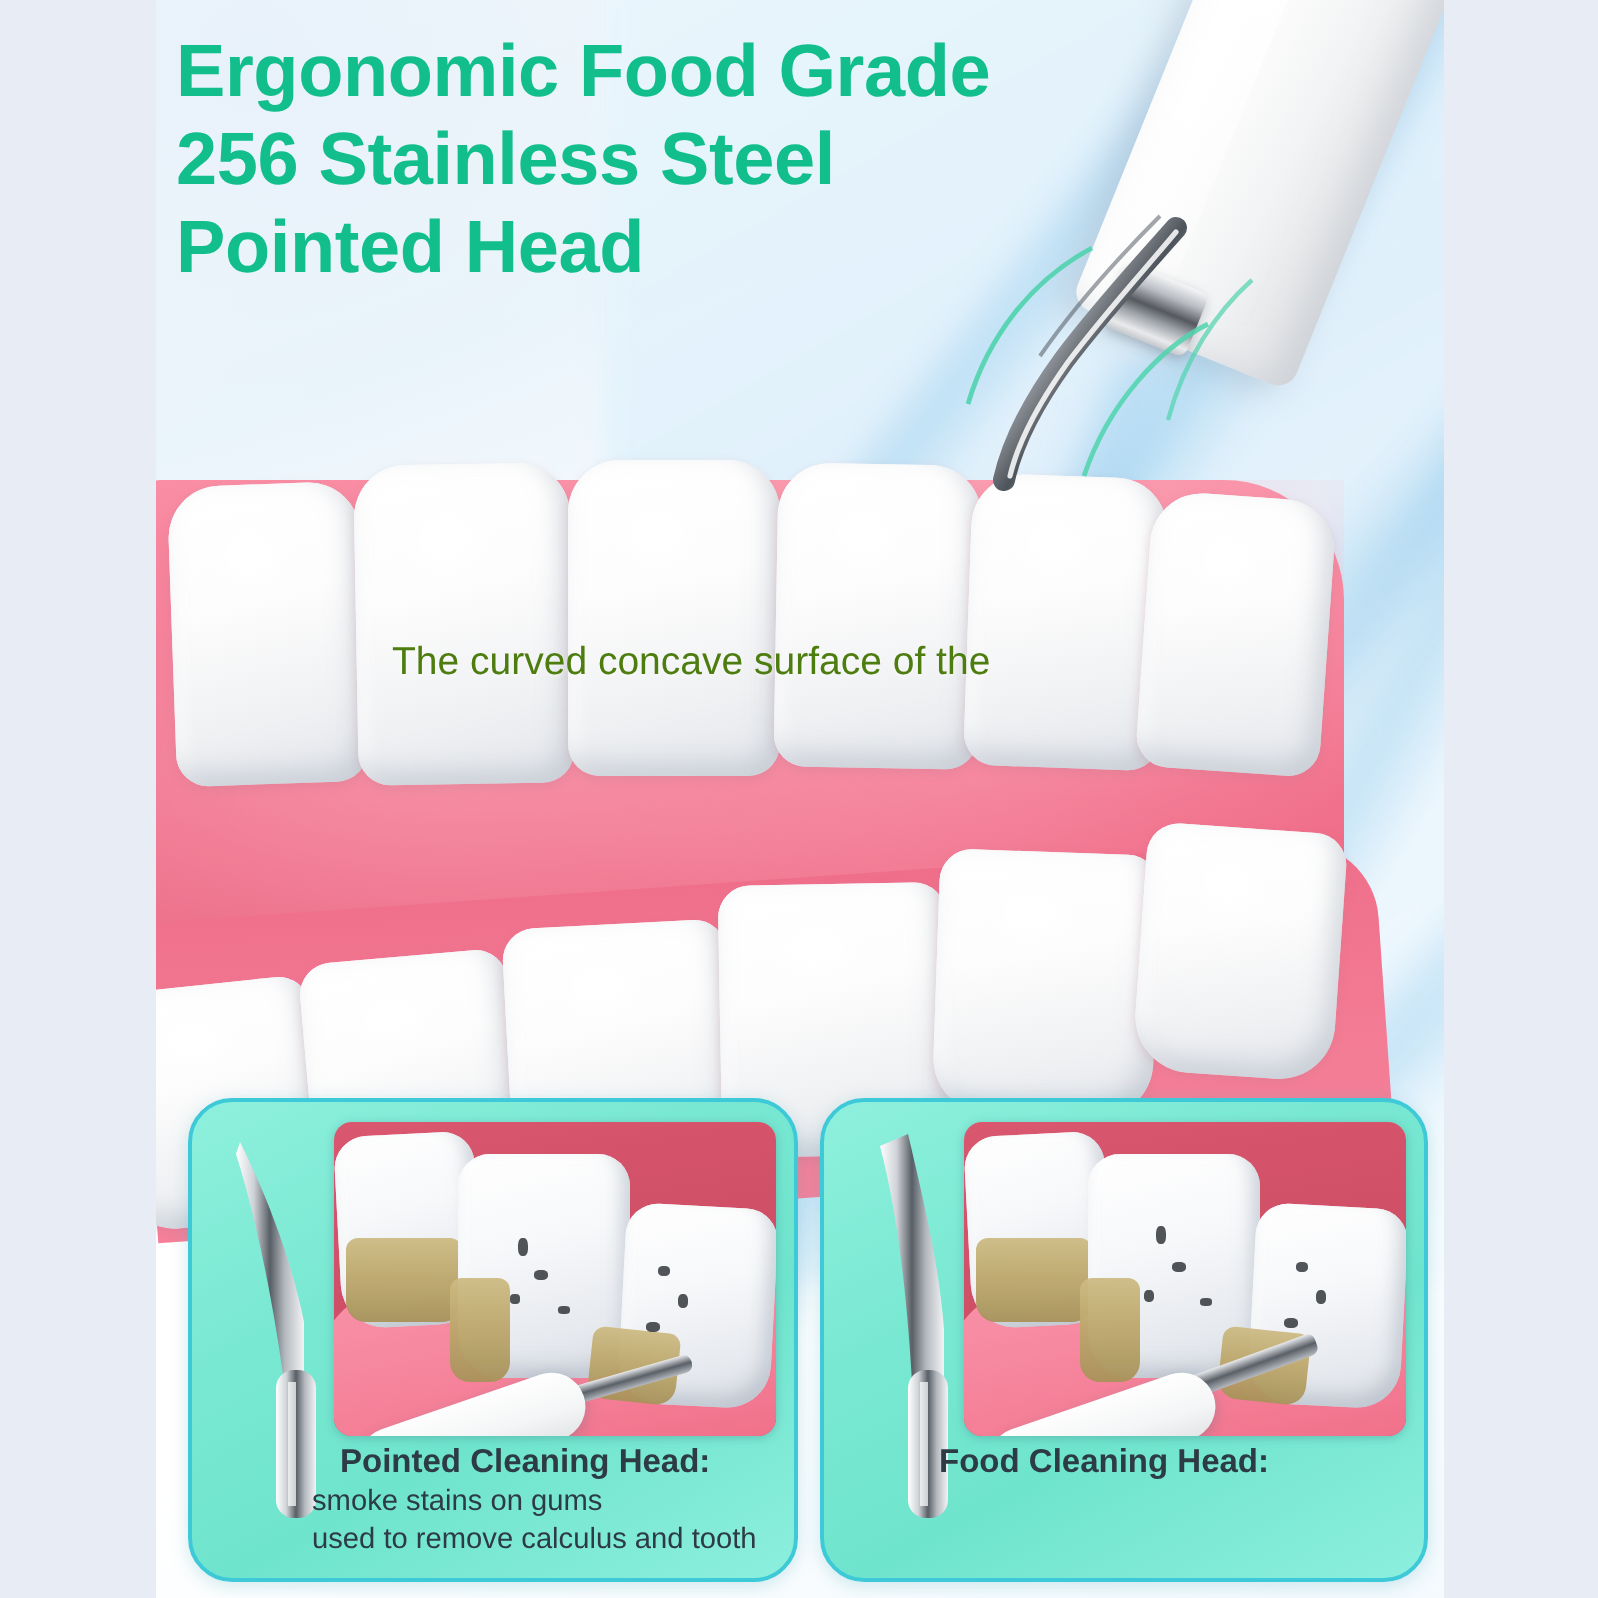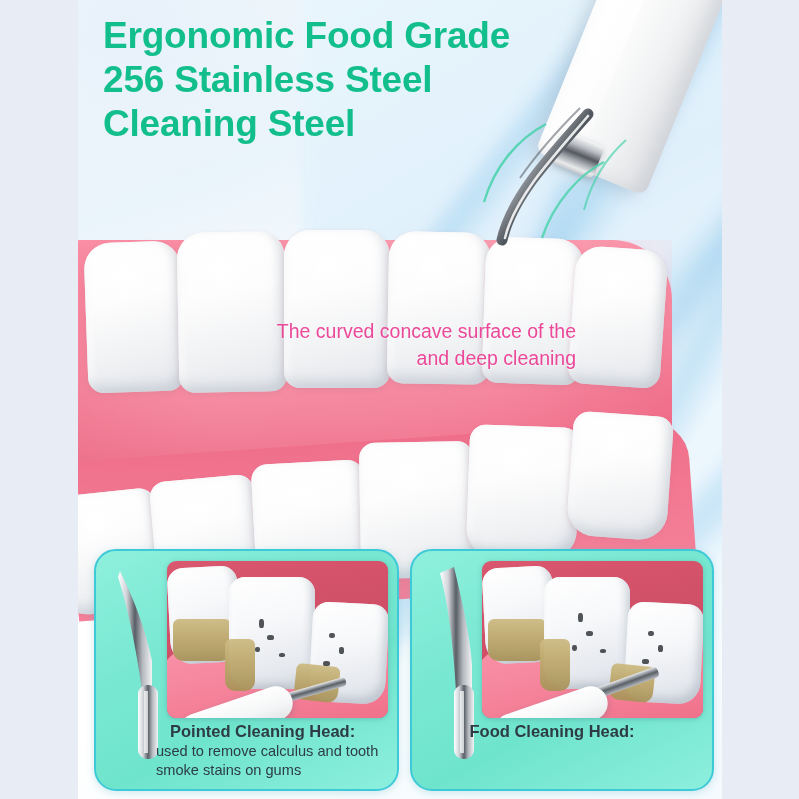--- a/index.html
+++ b/index.html
@@ -44,21 +44,21 @@
       linear-gradient(131deg,rgba(255,255,255,0) 0%,rgba(255,255,255,0) 74%,rgba(150,206,240,.30) 78%,rgba(255,255,255,0) 83%);
     filter:blur(7px);
   }
   .glow-tl{
     position:absolute;left:-120px;top:-120px;width:420px;height:360px;
     background:radial-gradient(ellipse at 40% 40%,rgba(231,241,250,.95),rgba(255,255,255,0) 70%);
   }
 
   
   .headline{
-    position:absolute;left:25px;top:14px;width:500px;
+    position:absolute;left:10px;top:14px;width:500px;
     color:#12bf8c;
     font-size:37px;line-height:44px;font-weight:bold;
     letter-spacing:-.2px;
     z-index:40;
   }
   .headline .ln{display:block;white-space:nowrap;}
 
   
   .mouth{
     position:absolute;left:-6px;top:214px;width:600px;height:330px;
@@ -134,21 +134,21 @@
     background:linear-gradient(180deg,#f4f5f6 0%,#b9bdc3 24%,#55595f 48%,#9ea3a9 66%,#e9eaec 88%,#c5c8cc 100%);
     border-radius:5px;
     transform:rotate(22deg);
     box-shadow:0 2px 6px rgba(90,100,115,.35);
   }
   .tip-svg{position:absolute;left:-6px;top:120px;width:190px;height:150px;overflow:visible;}
 
   
   .caption{
     position:absolute;left:118px;top:318px;width:380px;
-    text-align:right;color:#ec4899;
+    text-align:left;color:#4d7c0f;
     font-size:19.5px;line-height:27px;
     z-index:26;
     text-shadow:0 1px 2px rgba(255,255,255,.55);
   }
   .caption .cl{display:block;white-space:nowrap;}
 
   
   .panels{position:absolute;left:16px;top:549px;width:620px;height:238px;z-index:35;display:flex;gap:11px;}
   .panel{
     position:relative;width:304px;height:238px;
@@ -226,21 +226,21 @@
   <div class="stage">
 
     <div class="bg-base"></div>
     <div class="glow-tl"></div>
     <div class="water"></div>
     <div class="water2"></div>
 
     <div class="headline">
       <span class="ln">Ergonomic Food Grade</span>
       <span class="ln">256 Stainless Steel</span>
-      <span class="ln">Cleaning Steel</span>
+      <span class="ln">Pointed Head</span>
     </div>
 
     <div class="mouth">
       <div class="gum"></div>
       <div class="gum-shade"></div>
       <div class="tooth up u1"></div>
       <div class="tooth up u2"></div>
       <div class="tooth up u3"></div>
       <div class="tooth up u4"></div>
       <div class="tooth up u5"></div>
@@ -274,21 +274,20 @@
         <path d="M112 10 C 97 28, 76 51, 58 75 C 43 96, 33 115, 29 132" stroke="rgba(255,255,255,.85)" stroke-width="2.6" fill="none" stroke-linecap="round"></path>
         <path d="M104 2 C 86 20, 62 46, 44 72" stroke="rgba(70,76,84,.5)" stroke-width="2" fill="none"></path>
         <path d="M70 18 C 40 34, 18 62, 8 96" stroke="#4fd3ad" stroke-width="2.4" fill="none" opacity=".9"></path>
         <path d="M128 56 C 104 68, 78 96, 66 132" stroke="#4fd3ad" stroke-width="2.4" fill="none" opacity=".85"></path>
         <path d="M150 34 C 132 50, 116 74, 108 104" stroke="#4fd3ad" stroke-width="2.2" fill="none" opacity=".7"></path>
       </svg>
     </div>
 
     <div class="caption">
       <span class="cl">The curved concave surface of the</span>
-      <span class="cl">and deep cleaning</span>
     </div>
 
     <div class="panels">
 
       <div class="panel p1">
         <svg class="head-svg" viewBox="0 0 80 200">
           <defs>
             <linearGradient id="st1" x1="0" y1="0" x2="1" y2="0">
               <stop offset="0%" stop-color="#ffffff"></stop>
               <stop offset="26%" stop-color="#cfd3d8"></stop>
@@ -316,22 +315,22 @@
           <div class="speck" style="left:112px;top:92px;width:6px;height:4px;"></div>
           <div class="speck" style="left:162px;top:72px;width:6px;height:5px;"></div>
           <div class="speck" style="left:172px;top:86px;width:5px;height:7px;"></div>
           <div class="speck" style="left:156px;top:100px;width:7px;height:5px;"></div>
           <div class="ph-tip"></div>
           <div class="ph-wand"></div>
         </div>
 
         <div class="panel-title">Pointed Cleaning Head:</div>
         <div class="panel-desc">
+          <span class="dl">smoke stains on gums</span>
           <span class="dl">used to remove calculus and tooth</span>
-          <span class="dl">smoke stains on gums</span>
         </div>
       </div>
 
       <div class="panel p2">
         <svg class="head-svg" viewBox="0 0 80 200">
           <defs>
             <linearGradient id="st2" x1="0" y1="0" x2="1" y2="0">
               <stop offset="0%" stop-color="#ffffff"></stop>
               <stop offset="26%" stop-color="#cfd3d8"></stop>
               <stop offset="50%" stop-color="#585e65"></stop>

